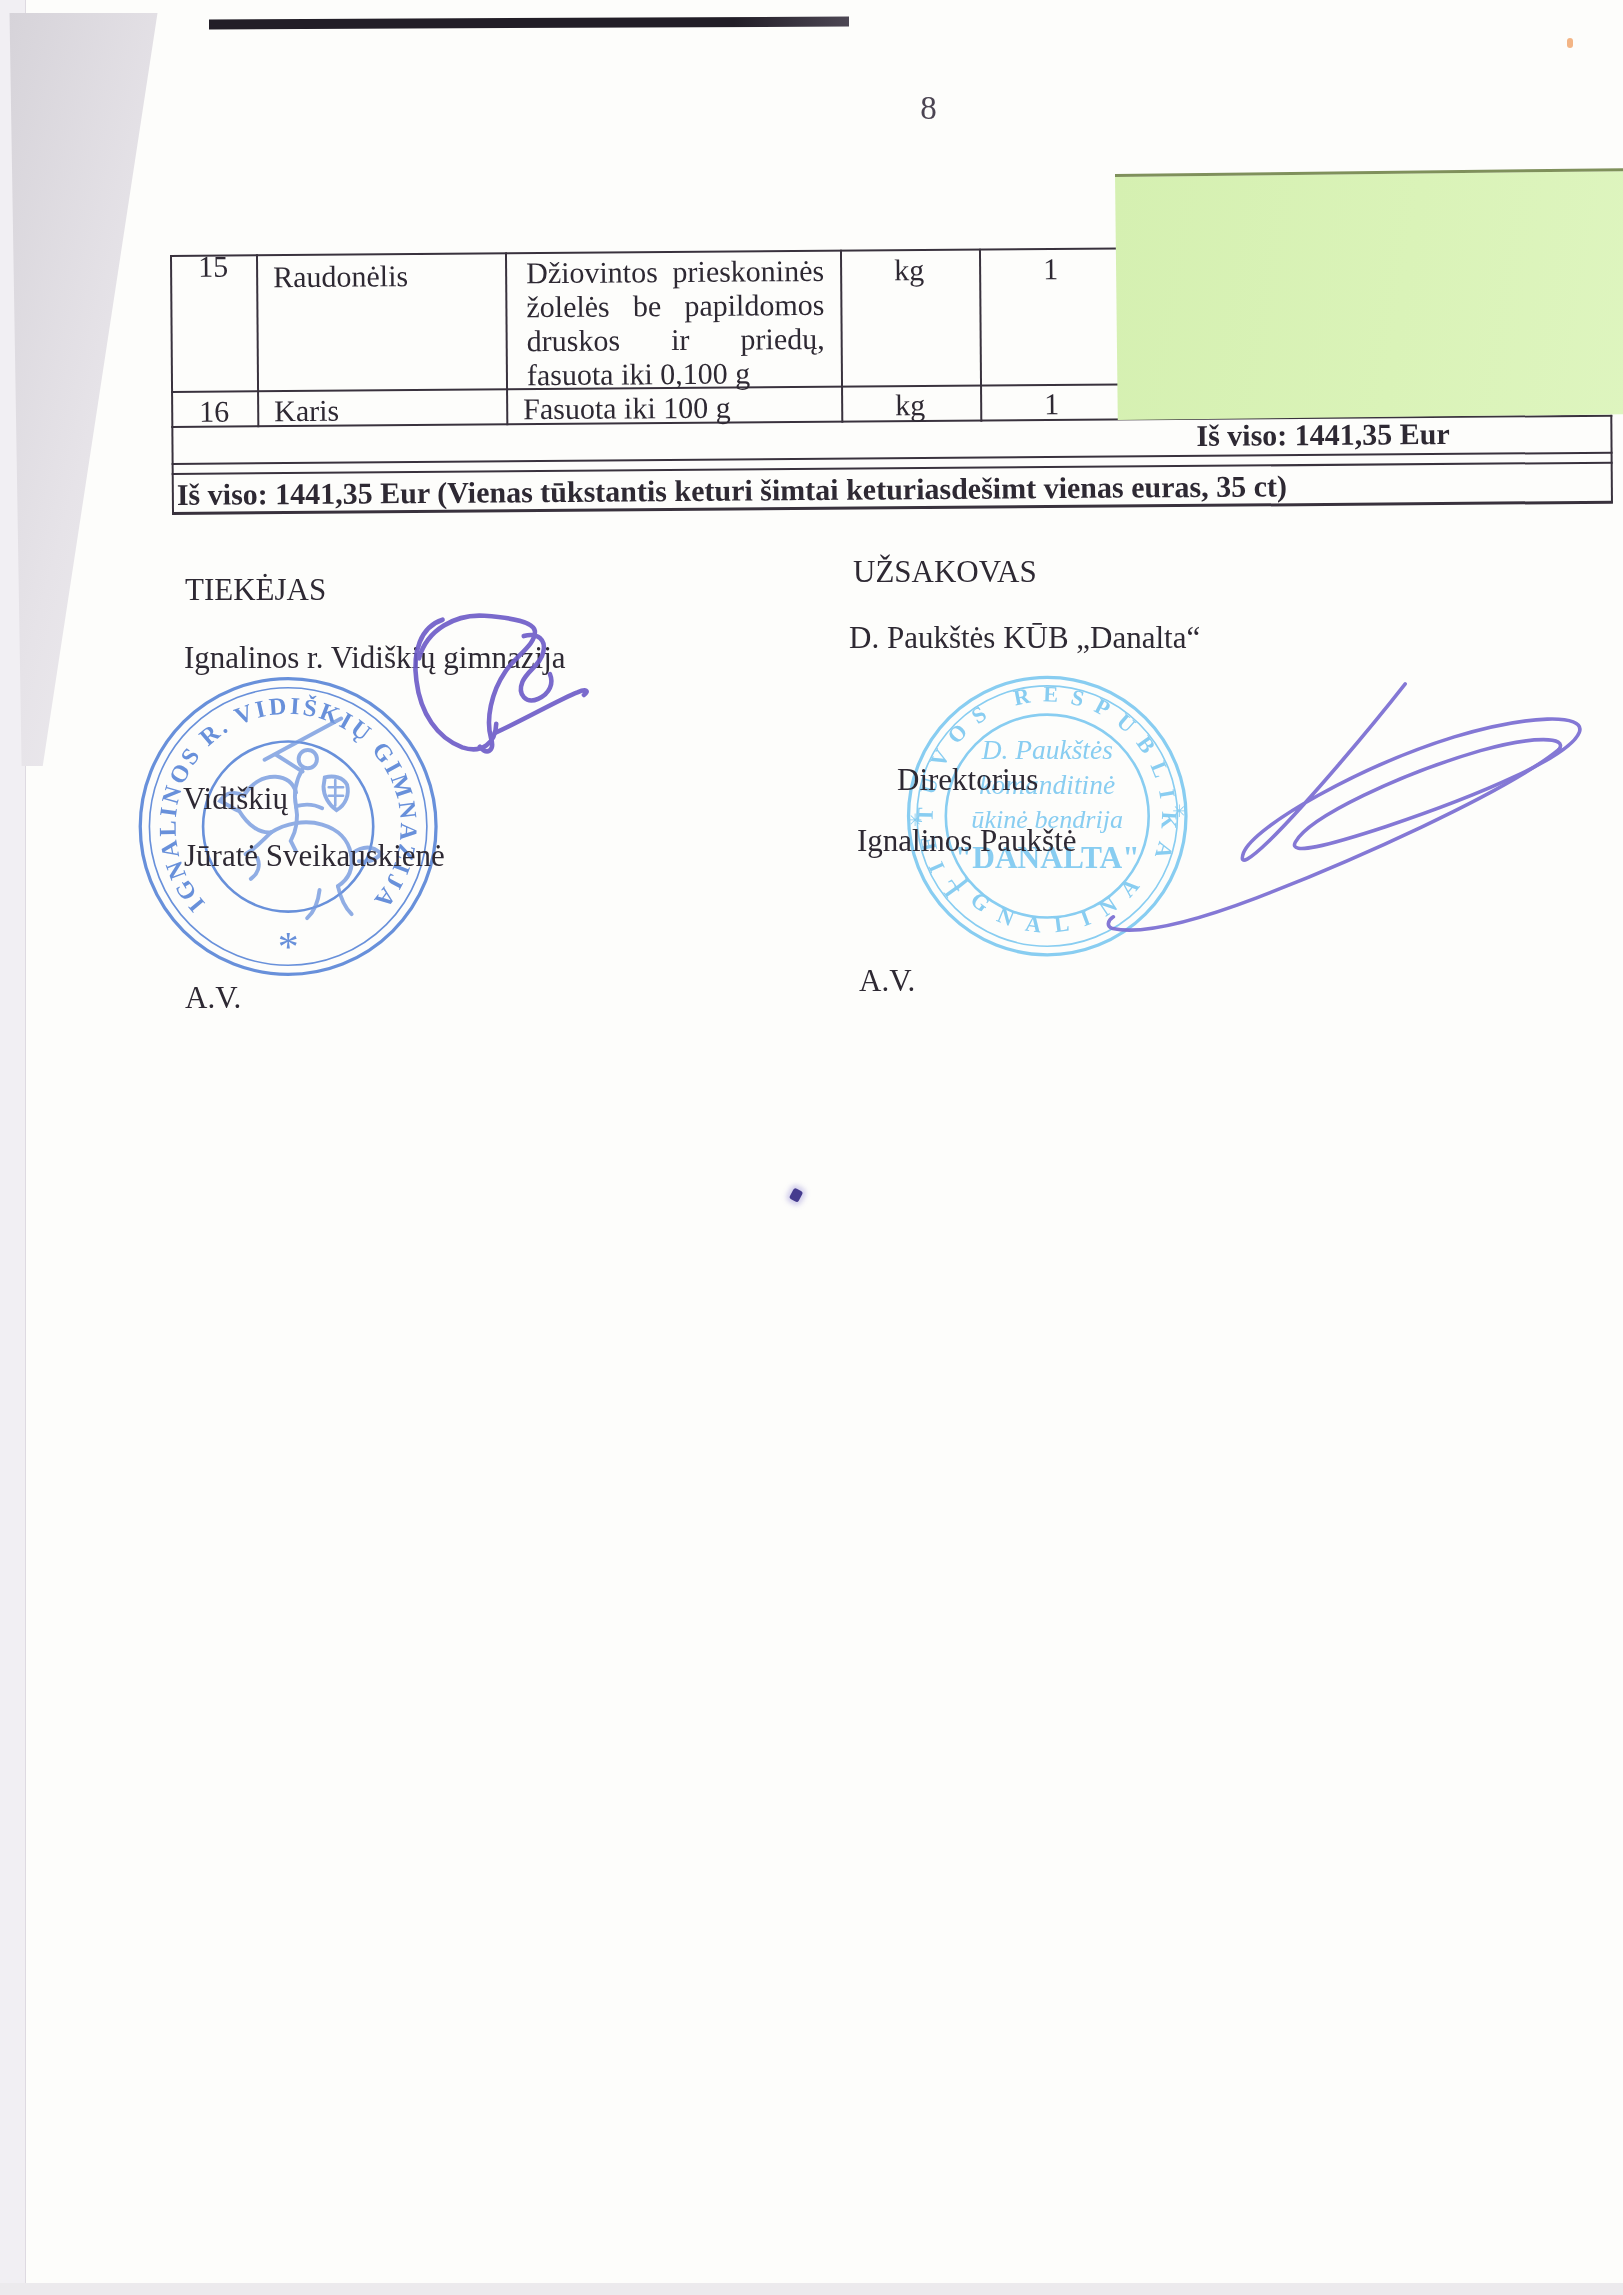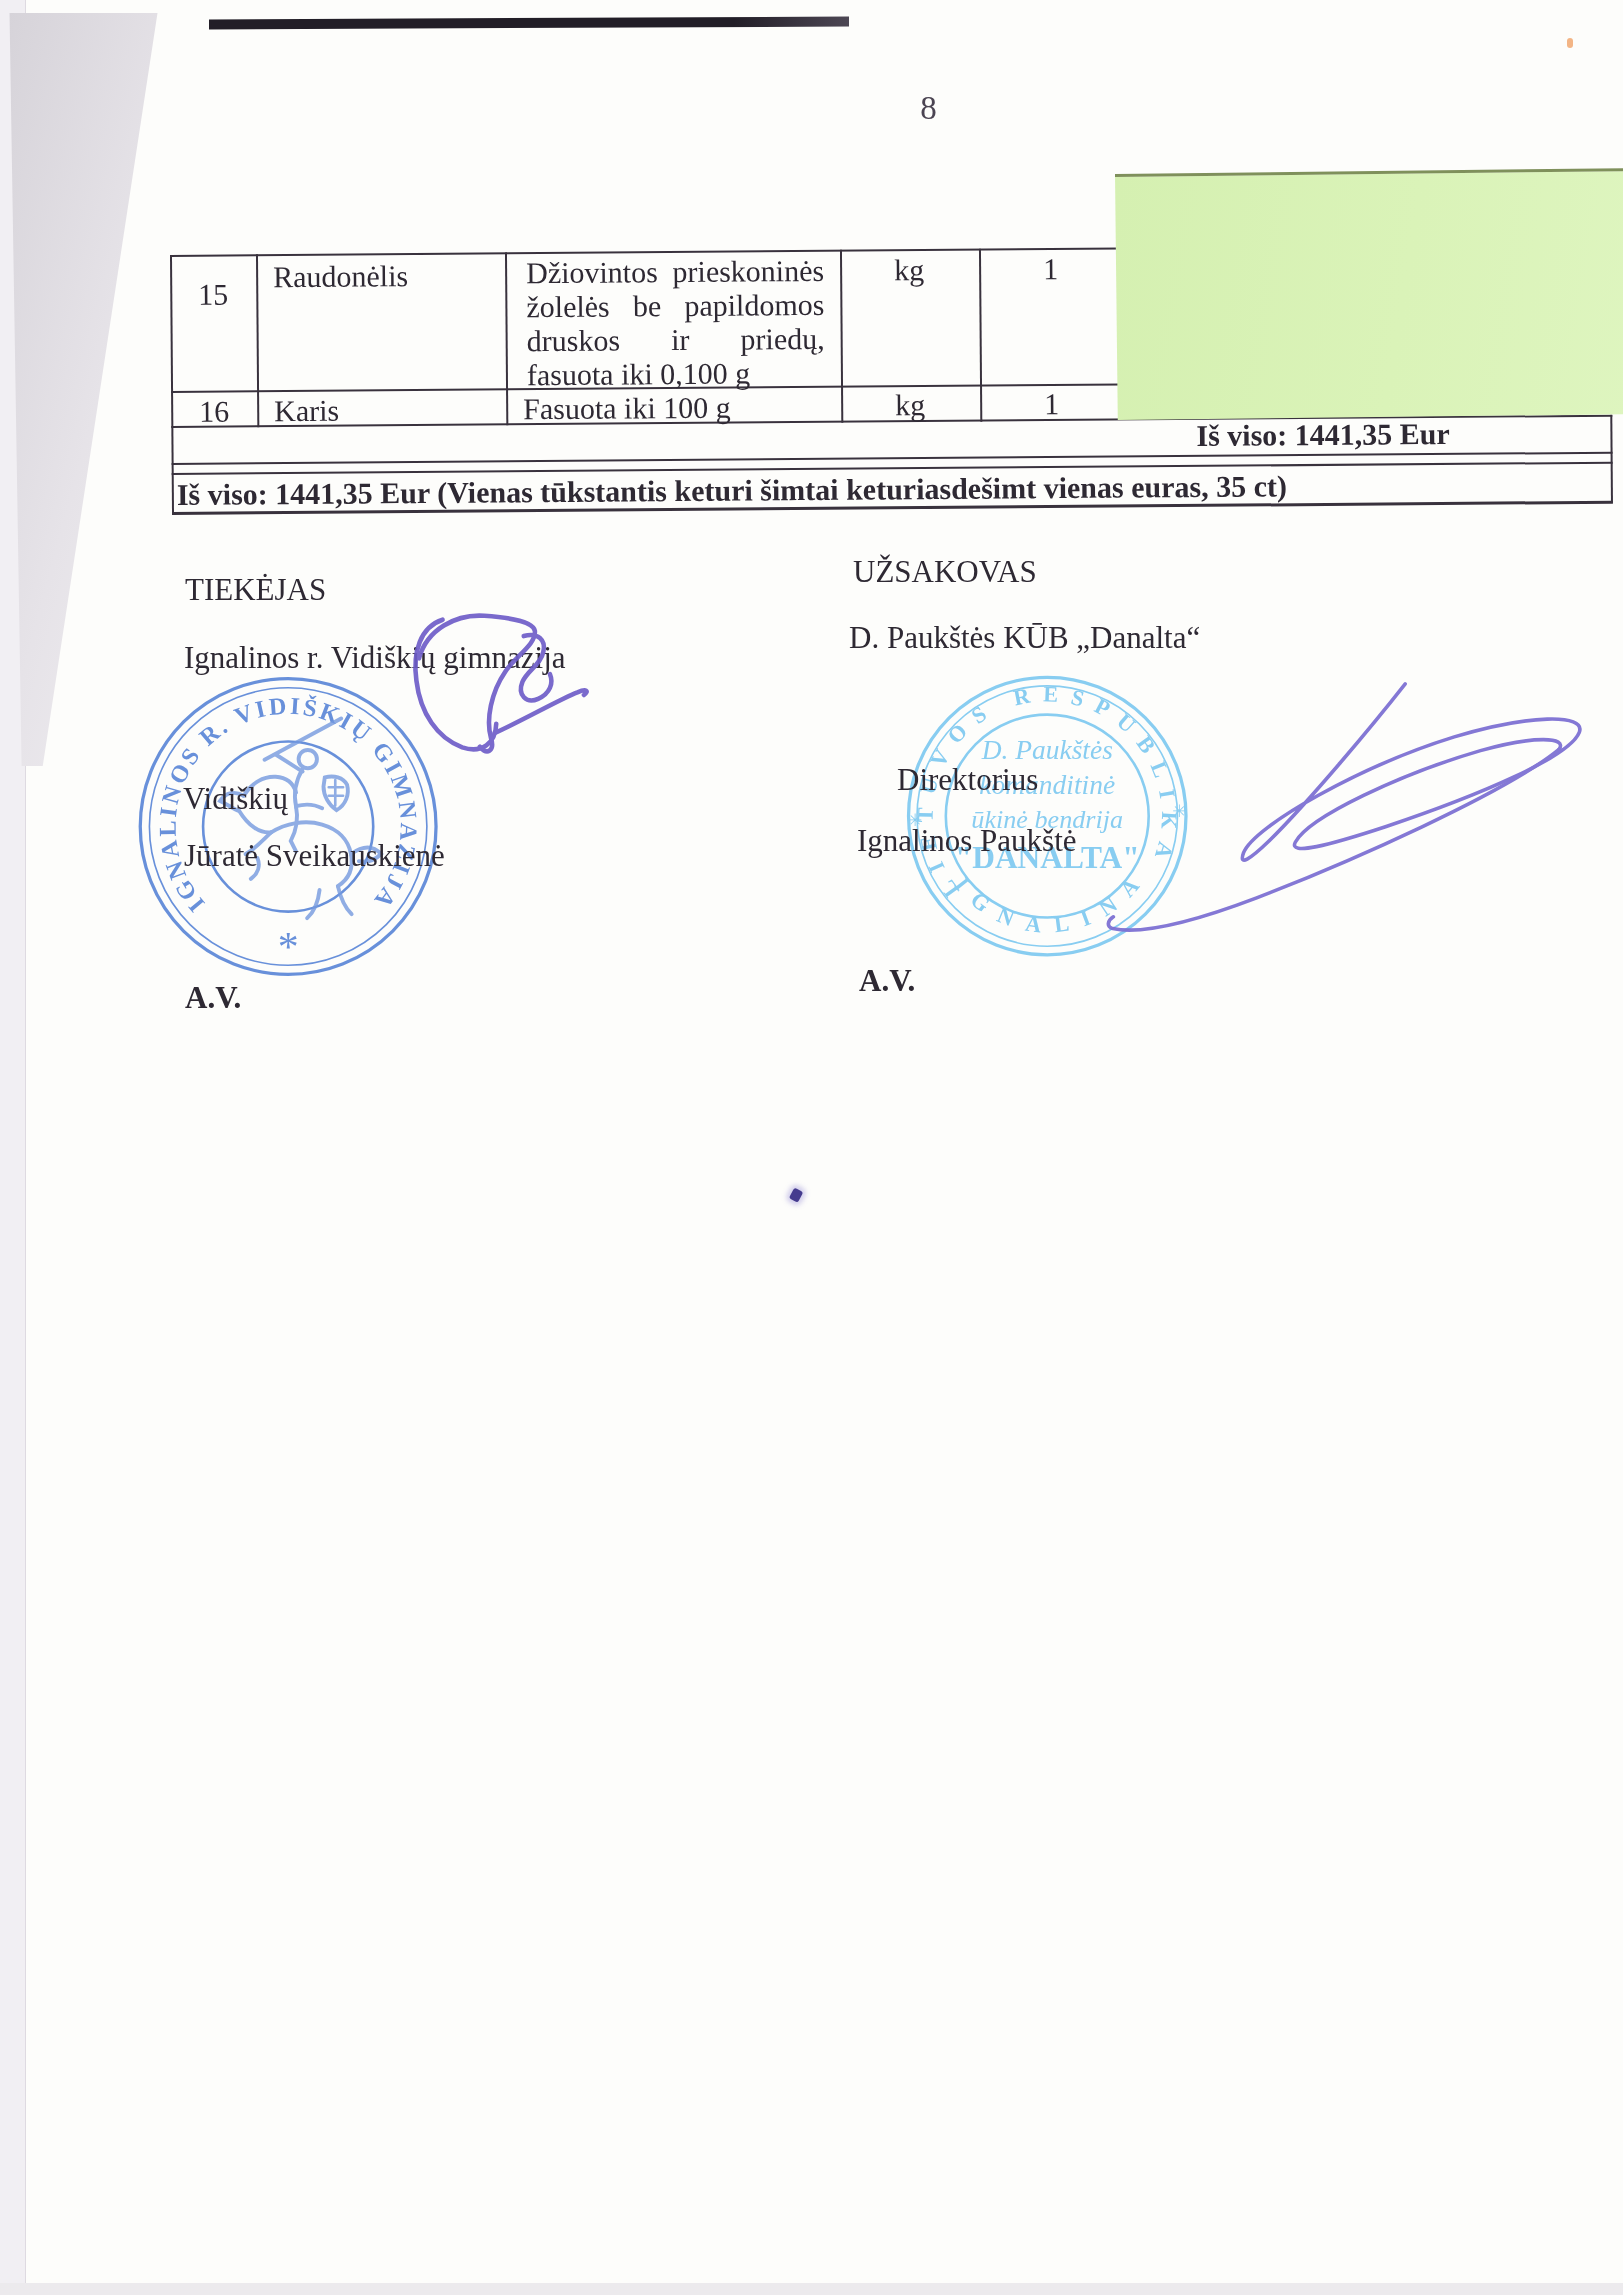--- a/index.html
+++ b/index.html
@@ -26,21 +26,21 @@
     box-shadow:0 0 5.2px 3.3px rgba(130,118,205,.35);}
   
   .table-layer{position:absolute;left:0;top:0;width:1624px;height:589px;
     transform:rotate(-0.45deg);transform-origin:172px 512px;}
   .hl,.vl{position:absolute;background:#39323d;}
   .cell{position:absolute;font-size:30px;line-height:34px;white-space:nowrap;}
   .ctr{text-align:center;}
   .desc{position:absolute;width:298px;}
   .dline{font-size:30px;line-height:34px;text-align:justify;text-align-last:justify;}
   .dline:last-child{text-align-last:left;}
-  .bold{font-weight:bold;}
+  .bold{font-weight:normal;}
   .subtotal{position:absolute;left:1197px;top:427px;font-size:30px;font-weight:bold;white-space:nowrap;}
   .grand-total{position:absolute;left:177px;top:478px;font-size:30px;font-weight:bold;white-space:nowrap;}
   
   .page-number{position:absolute;left:909px;top:90px;width:39px;text-align:center;
     font-size:33px;color:#4b4452;}
   
   .party{position:absolute;font-size:31px;line-height:38px;}
   .pos{position:absolute;white-space:nowrap;}
   
   .sticky-note{position:absolute;left:1115px;top:174px;width:518px;height:243px;
@@ -71,21 +71,21 @@
     <div class="hl" style="left:172px;top:473px;width:1441px;height:2px"></div>
     <div class="hl" style="left:172px;top:512px;width:1441px;height:2.6px"></div>
 
     <div class="vl" style="left:172px;top:255px;width:2px;height:259px"></div>
     <div class="vl" style="left:258px;top:255px;width:2px;height:173px"></div>
     <div class="vl" style="left:507px;top:255px;width:2px;height:173px"></div>
     <div class="vl" style="left:842px;top:255px;width:2px;height:173px"></div>
     <div class="vl" style="left:981px;top:255px;width:2px;height:173px"></div>
     <div class="vl" style="left:1611px;top:426px;width:2px;height:88px"></div>
 
-    <div class="cell ctr" style="left:172px;top:278px;width:86px">15</div>
+    <div class="cell ctr" style="left:172px;top:250px;width:86px">15</div>
     <div class="cell" style="left:275px;top:261px">Raudonėlis</div>
     <div class="desc" style="left:528px;top:259px">
       <div class="dline">Džiovintos prieskoninės</div>
       <div class="dline">žolelės be papildomos</div>
       <div class="dline">druskos ir priedų,</div>
       <div class="dline">fasuota iki 0,100 g</div>
     </div>
     <div class="cell ctr" style="left:842px;top:259px;width:138px">kg</div>
     <div class="cell ctr" style="left:981px;top:259px;width:143px">1</div>
 

